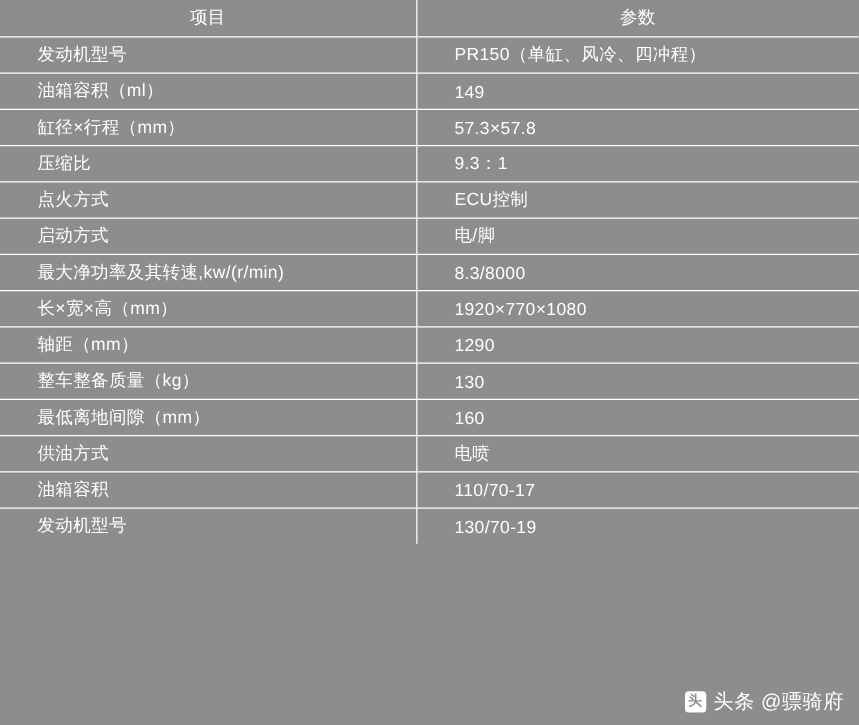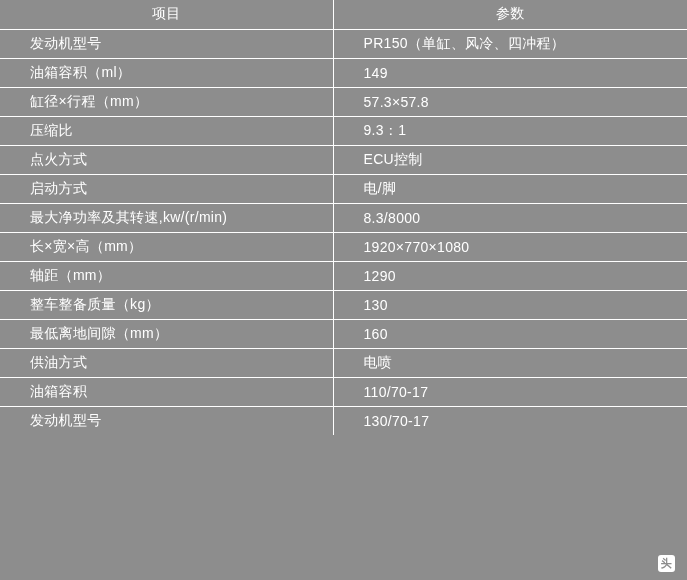--- a/index.html
+++ b/index.html
@@ -135,20 +135,21 @@
       <tr>
         <td class="label-cell">供油方式</td>
         <td class="val-cell">电喷</td>
       </tr>
       <tr>
         <td class="label-cell">油箱容积</td>
         <td class="val-cell">110/70-17</td>
       </tr>
       <tr>
         <td class="label-cell">发动机型号</td>
-        <td class="val-cell">130/70-17</td>
+        <td class="val-cell">130/70-19</td>
       </tr>
     </tbody>
 </table>
 
 <div class="watermark">
   <span class="wm-logo">头</span>
+  <span>头条 @骠骑府</span>
 </div>
 
 </body></html>

